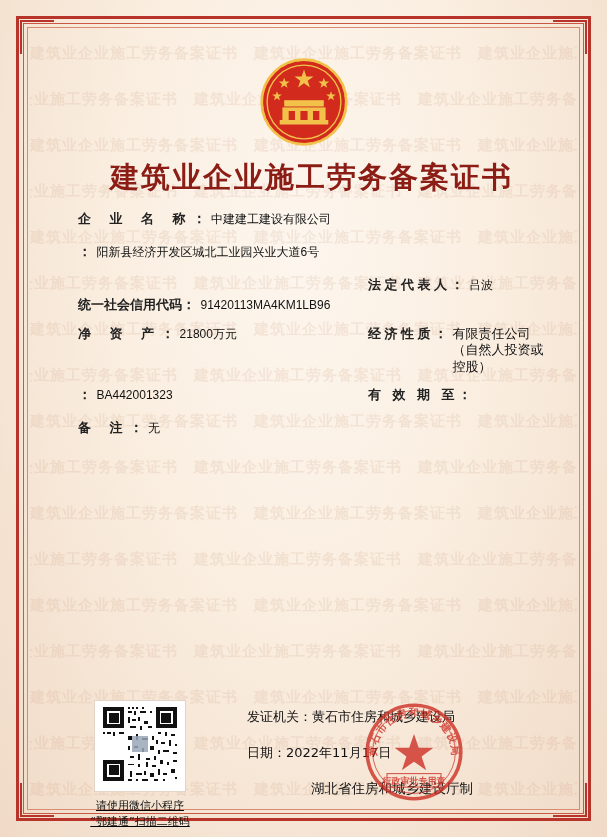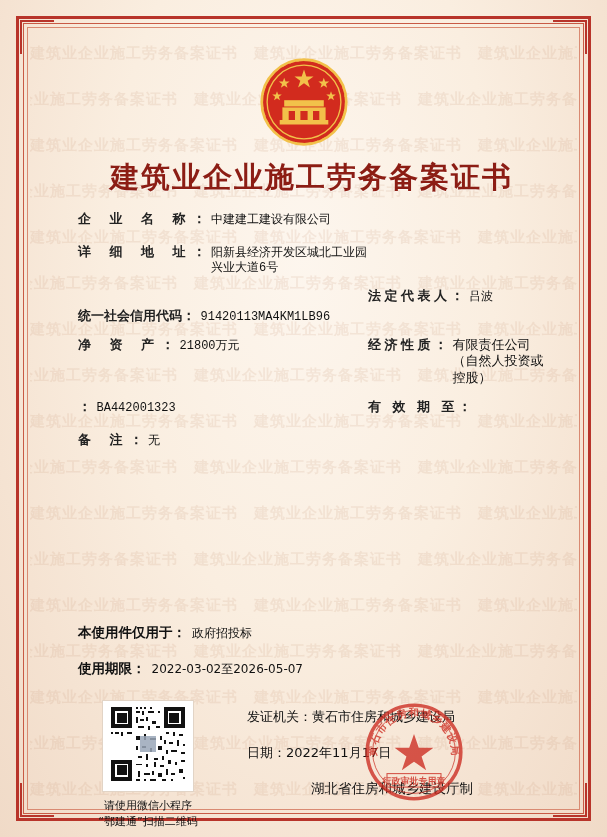--- a/index.html
+++ b/index.html
@@ -124,21 +124,21 @@
   .lbl.sp2 { letter-spacing: 3.5px; }
   .lbl.sp3 { letter-spacing: 0px; margin-top: 20px; }
   .colon {
     font-family: "DejaVu Sans", sans-serif;
     font-size: 13.5px;
     font-weight: bold;
     color: #222;
     margin: 0 2px 0 0;
   }
   .val {
-    font-family: Liberation Mono, monospace;
+    font-family: Liberation Sans, sans-serif;
     font-size: 12px;
     color: #111;
     margin-left: 3px;
     line-height: 1.25;
   }
   .val.small {
     font-size: 13px;
     max-width: 150px;
   }
 
@@ -157,24 +157,25 @@
   }
   .usage-line .uv {
     font-weight: normal;
     font-size: 12px;
     margin-left: 6px;
   }
 
   
   .qr-block {
     position: absolute;
-    left: 68px;
+    left: 60px;
     top: 700px;
     width: 160px;
     text-align: center;
+    text-decoration: underline;
   }
   .qr {
     width: 86px; height: 86px;
     margin: 0 auto;
     background: #fff;
     padding: 2px;
     border: 1px solid #e2d4c6;
   }
   .qr-caption {
     margin-top: 6px;
@@ -280,21 +281,20 @@
       <div class="row">
         <div class="cell left">
           <span class="lbl sp1">企 业 名 称</span>
           <span class="colon">：</span>
           <span class="val">中建建工建设有限公司</span>
         </div>
       </div>
 
       <div class="row">
         <div class="cell left">
-          <span class="lbl sp1">详 细 地 址</span>
           <span class="colon">：</span>
           <span class="val">阳新县经济开发区城北工业园兴业大道6号</span>
         </div>
       </div>
 
       <div class="row">
         <div class="cell left">
           <span class="lbl sp3">统一社会信用代码</span>
           <span class="colon">：</span>
           <span class="val">91420113MA4KM1LB96</span>
@@ -333,28 +333,20 @@
       <div class="row">
         <div class="cell left">
           <span class="lbl sp1">备 注</span>
           <span class="colon">：</span>
           <span class="val">无</span>
         </div>
       </div>
 
     </div>
 
-    <div class="usage">
-      <div class="usage-line">
-        <span>本使用件仅用于：</span><span class="uv">政府招投标</span>
-      </div>
-      <div class="usage-line">
-        <span>使用期限：</span><span class="uv">2022-03-02至2026-05-07</span>
-      </div>
-    </div>
 
     <div class="qr-block">
       <div class="qr">
         <svg viewBox="0 0 42 42" width="82" height="82" shape-rendering="crispEdges">
           <rect width="42" height="42" fill="#ffffff"></rect>
           <g fill="#111111">
 
             <rect x="2" y="2" width="11" height="11"></rect>
               <rect x="4" y="4" width="7" height="7" fill="#fff"></rect>
               <rect x="5" y="5" width="5" height="5"></rect>

